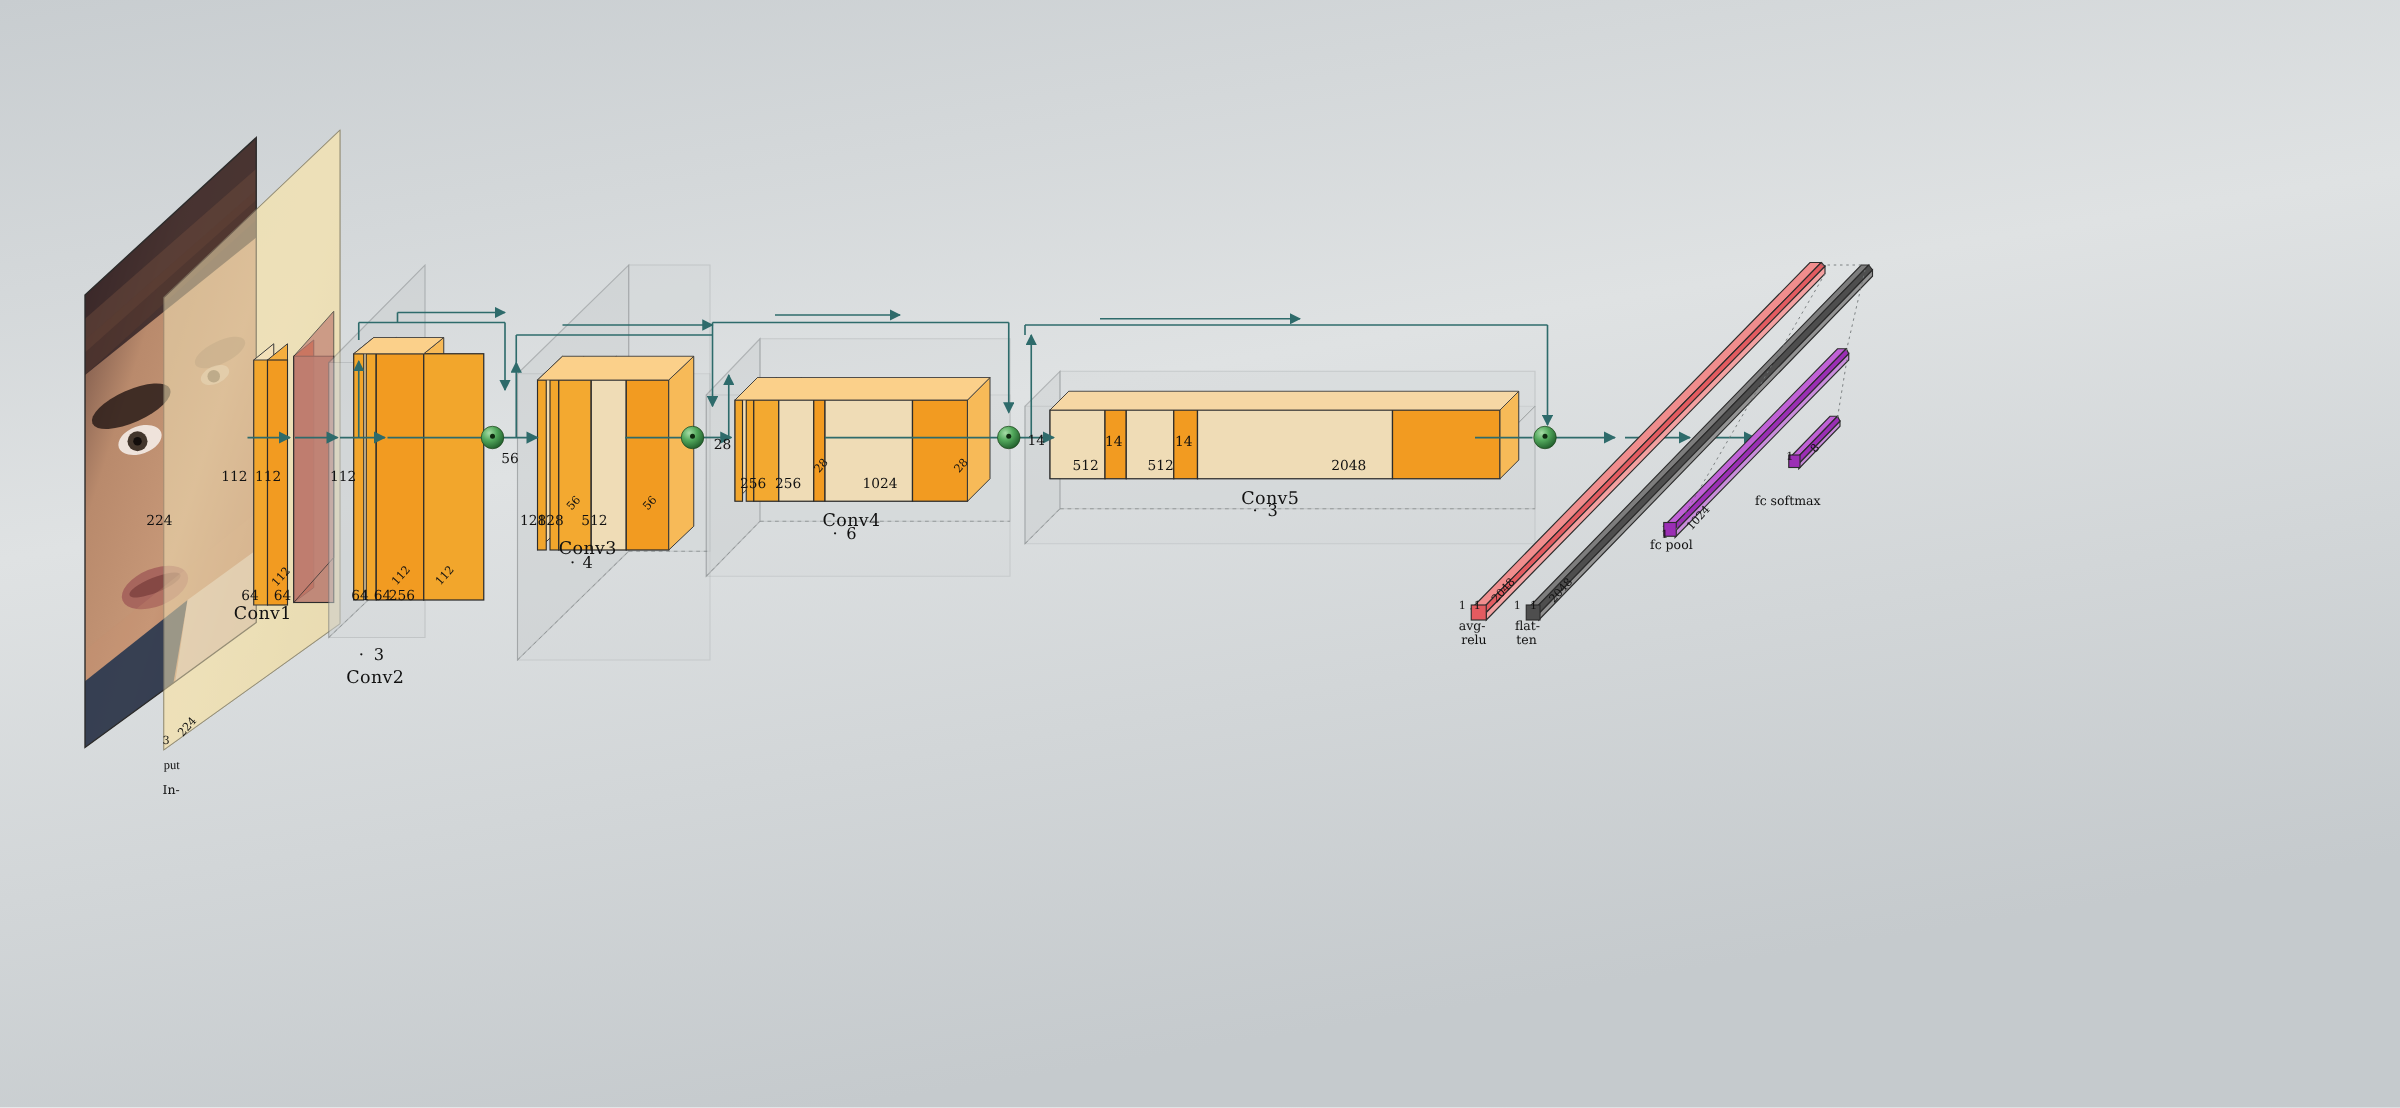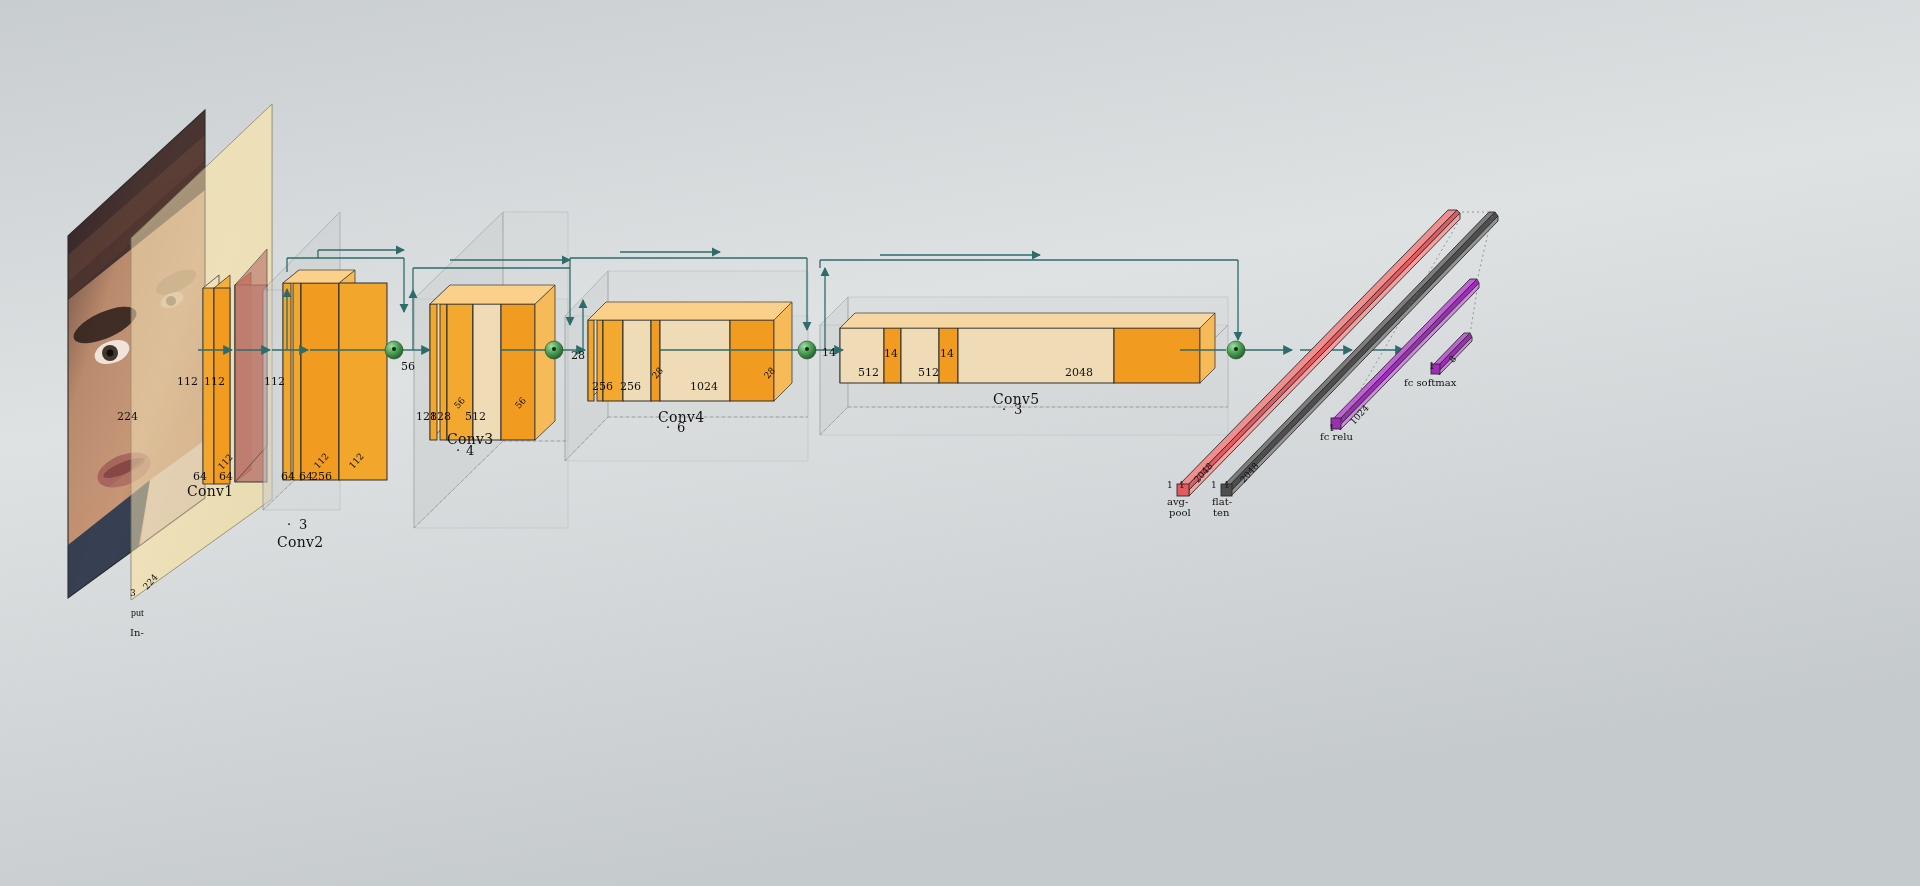--- a/index.html
+++ b/index.html
@@ -342,29 +342,29 @@
   <div class="lbl num" style="left:884px;top:347px;">14</div>
   <div class="lbl num" style="left:940px;top:347px;">14</div>
   <div class="lbl blockname" style="left:993px;top:391px;">Conv5</div>
   <div class="lbl blockdot" style="left:1002px;top:402px;">·</div>
   <div class="lbl blockdot" style="left:1014px;top:402px;">3</div>
 
   <div class="lbl num-sm" style="left:1167px;top:480px;">1</div>
   <div class="lbl num-sm" style="left:1179px;top:480px;">1</div>
   <div class="lbl num-sm rot" style="left:1192px;top:478px;transform:rotate(-48deg);">2048</div>
   <div class="lbl small-name" style="left:1167px;top:497px;">avg-</div>
-  <div class="lbl small-name" style="left:1169px;top:508px;">pool</div>
+  <div class="lbl small-name" style="left:1169px;top:508px;">relu</div>
 
   <div class="lbl num-sm" style="left:1211px;top:480px;">1</div>
   <div class="lbl num-sm" style="left:1224px;top:480px;">1</div>
   <div class="lbl num-sm rot" style="left:1238px;top:478px;transform:rotate(-48deg);">2048</div>
   <div class="lbl small-name" style="left:1212px;top:497px;">flat-</div>
   <div class="lbl small-name" style="left:1213px;top:508px;">ten</div>
 
   <div class="lbl num-sm" style="left:1329px;top:423px;">1</div>
   <div class="lbl num-sm rot" style="left:1348px;top:420px;transform:rotate(-48deg);">1024</div>
-  <div class="lbl small-name" style="left:1320px;top:432px;">fc relu</div>
+  <div class="lbl small-name" style="left:1320px;top:432px;">fc pool</div>
 
   <div class="lbl num-sm" style="left:1429px;top:361px;">1</div>
   <div class="lbl num-sm rot" style="left:1447px;top:358px;transform:rotate(-48deg);">8</div>
-  <div class="lbl small-name" style="left:1404px;top:378px;text-align:center;">fc softmax</div>
+  <div class="lbl small-name" style="left:1404px;top:397px;text-align:center;">fc softmax</div>
 
 </div>
 
 </body></html>

